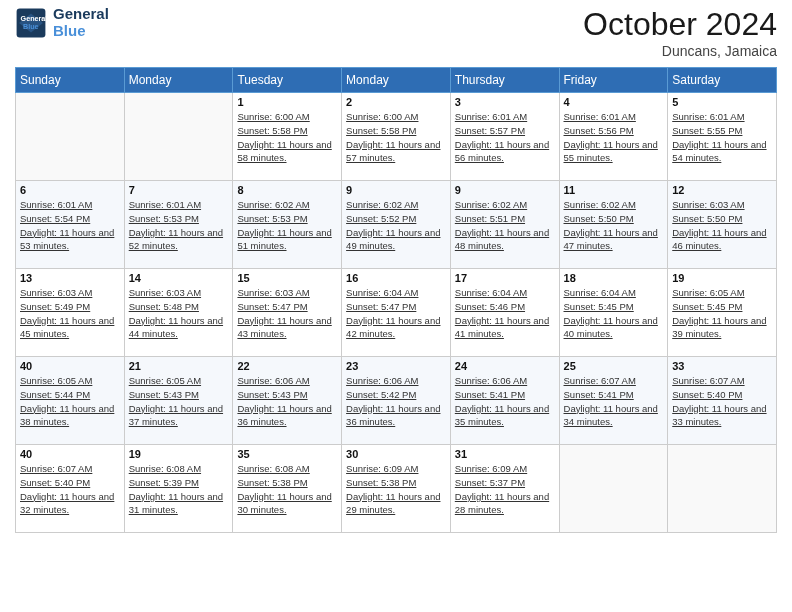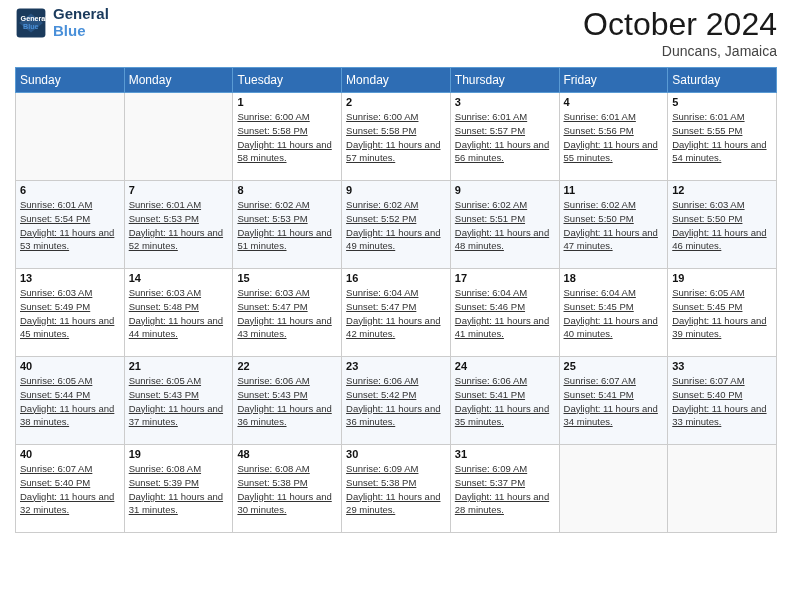--- a/index.html
+++ b/index.html
@@ -238,21 +238,21 @@
         <tr>
           <td>
             <div class="day-number">40</div>
             <div class="day-info">Sunrise: 6:07 AM<br>Sunset: 5:40 PM<br>Daylight: 11 hours and 32 minutes.</div>
           </td>
           <td>
             <div class="day-number">19</div>
             <div class="day-info">Sunrise: 6:08 AM<br>Sunset: 5:39 PM<br>Daylight: 11 hours and 31 minutes.</div>
           </td>
           <td>
-            <div class="day-number">48</div>
+            <div class="day-number">35</div>
             <div class="day-info">Sunrise: 6:08 AM<br>Sunset: 5:38 PM<br>Daylight: 11 hours and 30 minutes.</div>
           </td>
           <td>
             <div class="day-number">30</div>
             <div class="day-info">Sunrise: 6:09 AM<br>Sunset: 5:38 PM<br>Daylight: 11 hours and 29 minutes.</div>
           </td>
           <td>
             <div class="day-number">31</div>
             <div class="day-info">Sunrise: 6:09 AM<br>Sunset: 5:37 PM<br>Daylight: 11 hours and 28 minutes.</div>
           </td>

